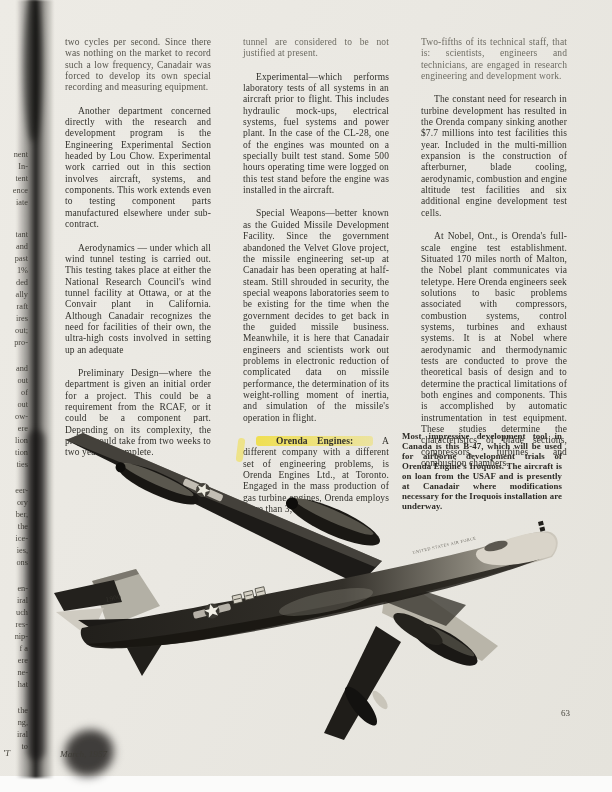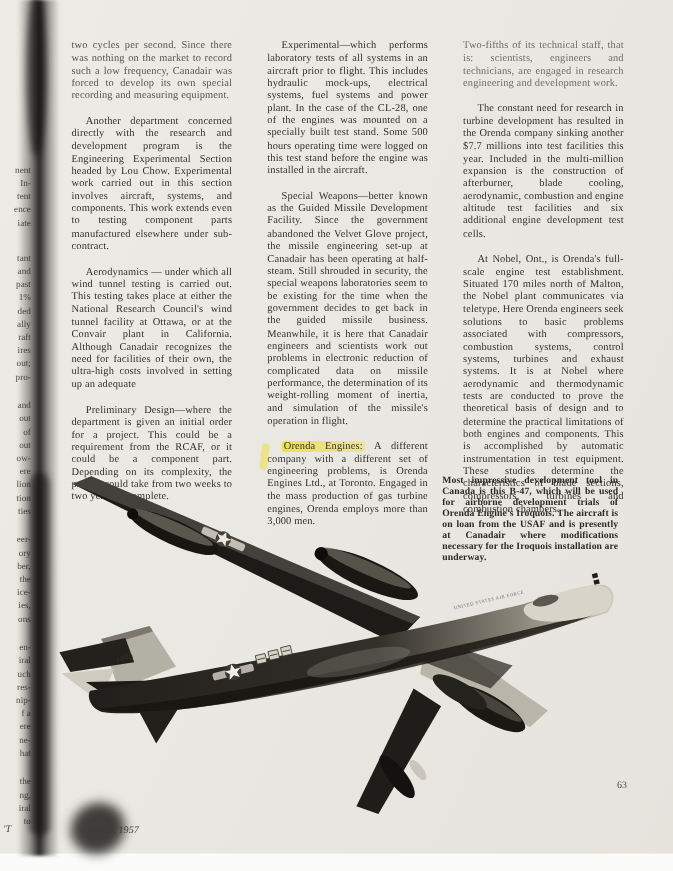--- a/index.html
+++ b/index.html
@@ -23,32 +23,32 @@
          font-size:8.3px;color:#504e46;}
   .margin-frags .frag{position:absolute;right:2px;white-space:nowrap;line-height:10px;}
   
   .col{position:absolute;top:25px;width:170px;text-align:justify;
        font-size:9.5px;line-height:11.35px;letter-spacing:.12px;color:#31302b;}
   .col p{margin:12px;text-indent:13px;}
   .col p.noindent{text-indent:0;}
   .dim{color:#55534b;}
   .blurry{filter:blur(.35px);color:#6e6c63;}
   .orenda-p{position:relative;}
-  .hl-lead{font-weight:normal;padding:0 2px;border-radius:3px;
+  .hl-lead{font-weight:bold;padding:0 20px;border-radius:3px;
        background:linear-gradient(100deg,rgba(240,222,66,.9),rgba(240,222,66,.4));}
   .hl-tail{position:absolute;left:-6px;top:2px;width:7px;height:24px;border-radius:4px;
        background:rgba(240,222,66,.55);transform:rotate(7deg);}
   
   .photo{position:absolute;left:46px;top:430px;width:518px;height:322px;z-index:1;}
   .caption{position:absolute;left:402px;top:431px;width:160px;z-index:2;
        font-weight:bold;font-size:8.8px;line-height:10px;text-align:justify;
        color:#2c2a25;letter-spacing:.1px;}
   
   .footer-frag{position:absolute;left:3px;top:748px;font-style:italic;font-size:9px;color:#4a4840;}
-  .footer-date{position:absolute;left:60px;top:749px;font-style:italic;font-size:9.2px;color:#3e3c36;margin-left:19px;}
+  .footer-date{position:absolute;left:60px;top:749px;font-style:italic;font-size:9.2px;color:#3e3c36;}
   .footer-page{position:absolute;left:561px;top:708px;font-size:9px;color:#4a4840;}
 </style>
 </head>
 <body>
 
 <div class="page">
   <div class="paper"></div>
 
   <div class="margin-frags">
       <span class="frag" style="top: 150px;">nent</span>
@@ -102,20 +102,21 @@
   <div class="spine-bottom"></div>
 
   <div class="col" style="left:53px">
     <p class="noindent dim">two cycles per second. Since there was nothing on the market to record such a low frequency, Canadair was forced to develop its own special recording and measuring equipment.</p>
     <p>Another department concerned directly with the research and development program is the Engineering Experimental Section headed by Lou Chow. Experimental work carried out in this section involves aircraft, systems, and components. This work extends even to testing component parts manufactured elsewhere under sub-contract.</p>
     <p>Aerodynamics — under which all wind tunnel testing is carried out. This testing takes place at either the National Research Council's wind tunnel facility at Ottawa, or at the Convair plant in California. Although Canadair recognizes the need for facilities of their own, the ultra-high costs involved in setting up an adequate</p>
     <p>Preliminary Design—where the department is given an initial order for a project. This could be a requirement from the RCAF, or it could be a component part. Depending on its complexity, the project could take from two weeks to two years to complete.</p>
   </div>
 
   <div class="col" style="left:231px">
+    <p class="noindent blurry">tunnel are considered to be not justified at present.</p>
     <p>Experimental—which performs laboratory tests of all systems in an aircraft prior to flight. This includes hydraulic mock-ups, electrical systems, fuel systems and power plant. In the case of the CL-28, one of the engines was mounted on a specially built test stand. Some 500 hours operating time were logged on this test stand before the engine was installed in the aircraft.</p>
     <p>Special Weapons—better known as the Guided Missile Development Facility. Since the government abandoned the Velvet Glove project, the missile engineering set-up at Canadair has been operating at half-steam. Still shrouded in security, the special weapons laboratories seem to be existing for the time when the government decides to get back in the guided missile business. Meanwhile, it is here that Canadair engineers and scientists work out problems in electronic reduction of complicated data on missile performance, the determination of its weight-rolling moment of inertia, and simulation of the missile's operation in flight.</p>
     <p class="orenda-p"><span class="hl-tail"></span><b class="hl-lead">Orenda Engines:</b><span> A different company with a different set of engineering problems, is Orenda Engines Ltd., at Toronto. Engaged in the mass production of gas turbine engines, Orenda employs more than 3,000 men.</span></p>
   </div>
 
   <div class="col" style="left:409px">
     <p class="noindent blurry">Two-fifths of its technical staff, that is: scientists, engineers and technicians, are engaged in research engineering and development work.</p>
     <p>The constant need for research in turbine development has resulted in the Orenda company sinking another $7.7 millions into test facilities this year. Included in the multi-million expansion is the construction of afterburner, blade cooling, aerodynamic, combustion and engine altitude test facilities and six additional engine development test cells.</p>
     <p>At Nobel, Ont., is Orenda's full-scale engine test establishment. Situated 170 miles north of Malton, the Nobel plant communicates via teletype. Here Orenda engineers seek solutions to basic problems associated with compressors, combustion systems, control systems, turbines and exhaust systems. It is at Nobel where aerodynamic and thermodynamic tests are conducted to prove the theoretical basis of design and to determine the practical limitations of both engines and components. This is accomplished by automatic instrumentation in test equipment. These studies determine the characteristics of blade sections, compressors, turbines and combustion chambers.</p>
   </div>

